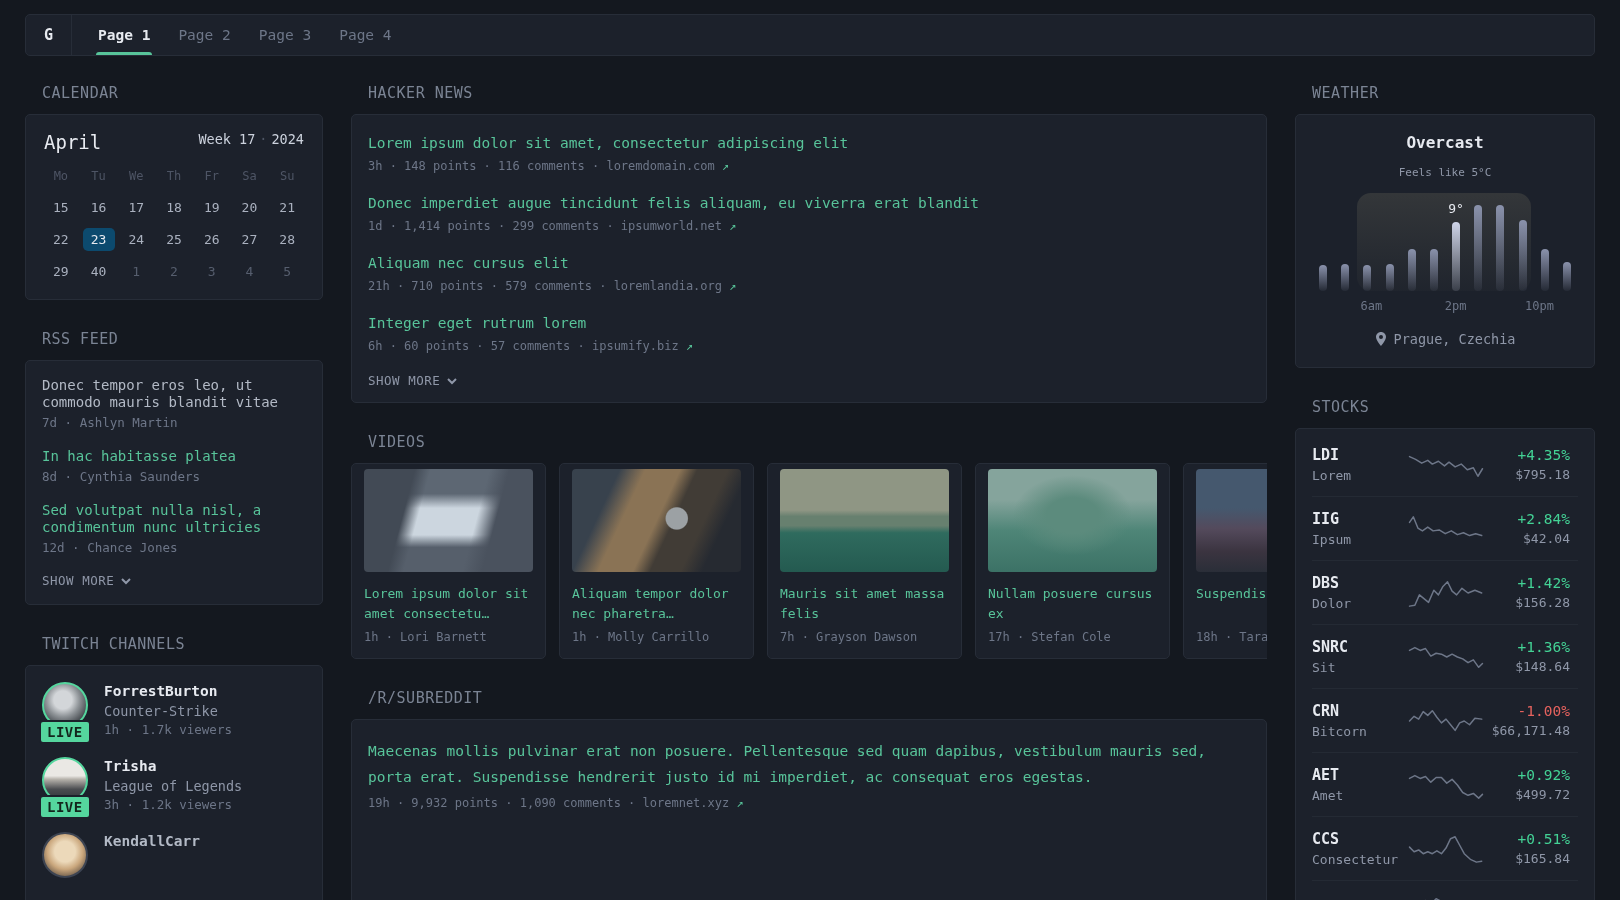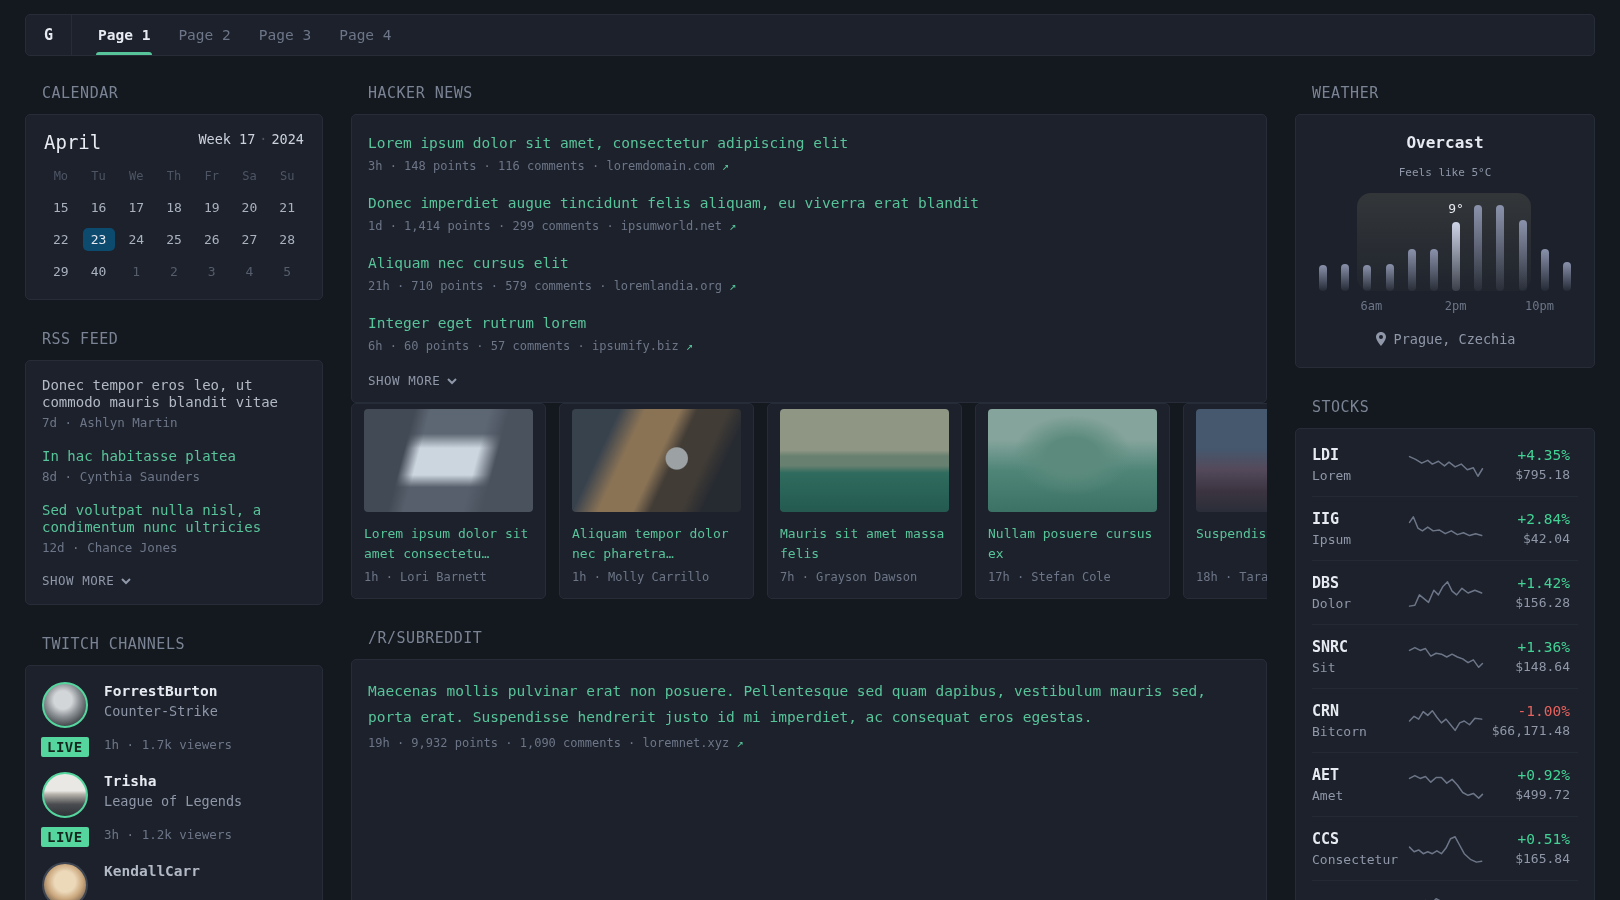--- a/index.html
+++ b/index.html
@@ -76,21 +76,21 @@
   .tw-avatar.off{border-color:#3d4452;}
   .av1{background:radial-gradient(circle at 45% 38%,#d3d6d9 0 26%,#8d9296 48%,#3c4146 78%);}
   .av2{background:linear-gradient(to bottom,#eae8e4 0 40%,#b7b3ac 48%,#4a4c50 72%,#2e3338);}
   .av3{background:radial-gradient(circle at 50% 42%,#ecd9ba 0 32%,#caa77d 55%,#6b5a48 82%,#474039);}
   .live-badge{position:absolute;left:-3px;bottom:-7px;background:var(--live);color:#13251c;
     font-size:14px;font-weight:bold;letter-spacing:.5px;padding:2px 6px;border-radius:4px;
     border:2px solid var(--card);}
   .tw-name{font-size:14.5px;font-weight:bold;color:var(--bright);padding-top:1px;}
   .tw-name.off{color:#b3bac6;}
   .tw-game{font-size:13.5px;color:var(--mid);margin-top:4px;}
-  .tw-meta{font-size:12.5px;color:var(--dim);margin-top:18px;}
+  .tw-meta{font-size:12.5px;color:var(--dim);margin-top:3px;}
 
   
   .hn{padding:18px 16px 14px 16px;}
   .hn-item{margin-bottom:20px;}
   .hn-title{font-size:14.5px;color:var(--accent);line-height:20px;cursor:pointer;}
   .hn-meta{font-size:12px;color:var(--dim);margin-top:6px;}
   .ext{color:var(--accent);}
   .sub-title{font-size:14.5px;color:var(--accent);line-height:26px;cursor:pointer;}
   .sub-card{min-height:300px;}
 
@@ -286,20 +286,21 @@
           <div class="hn-meta"><span>6h · 60 points · 57 comments · ipsumify.biz</span> <span class="ext">↗</span></div>
         </div>
         <div class="show-more">
           <span>SHOW MORE</span>
           <svg class="chev" viewBox="0 0 10 10">
               <polyline points="1,3 5,7 9,3"></polyline>
             </svg>
         </div>
       </div>
 
+      <div class="widget-label">VIDEOS</div>
       <div class="vrow">
         <div class="vcard">
           <div class="vthumb th1"></div>
           <div class="vtitle">Lorem ipsum dolor sit amet consectetu…</div>
           <div class="vmeta">1h · Lori Barnett</div>
         </div>
         <div class="vcard">
           <div class="vthumb th2"></div>
           <div class="vtitle">Aliquam tempor dolor nec pharetra…</div>
           <div class="vmeta">1h · Molly Carrillo</div>

